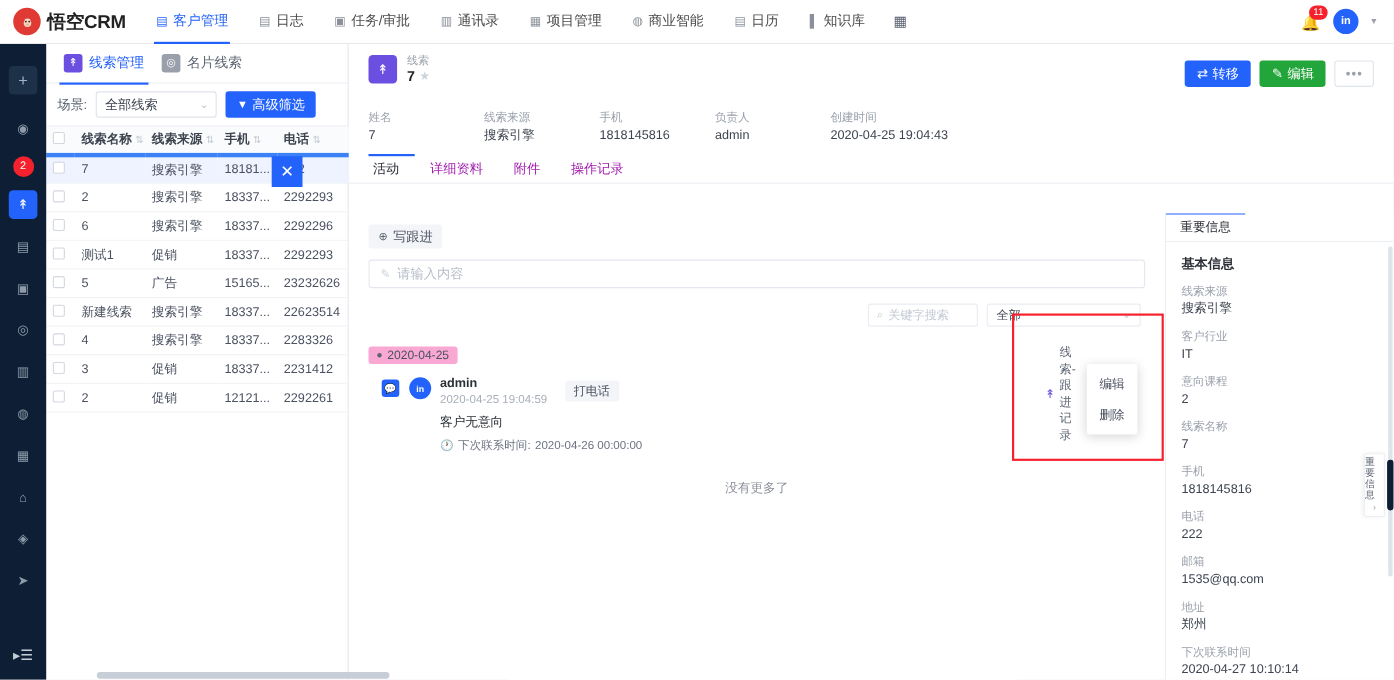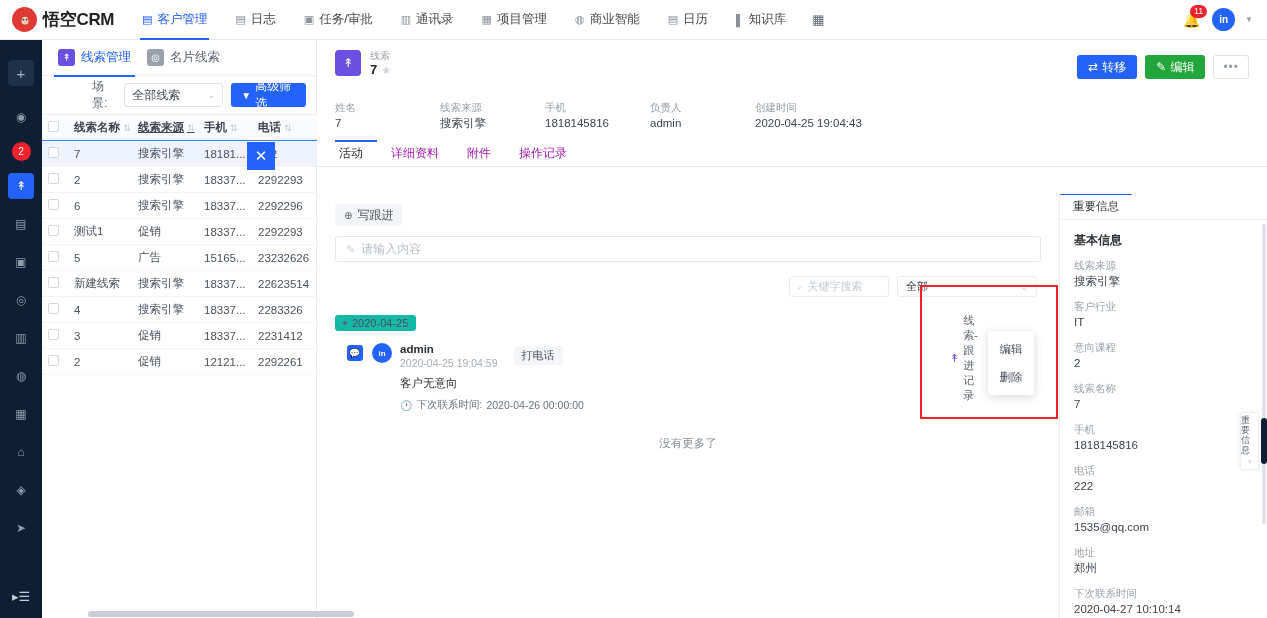--- a/index.html
+++ b/index.html
@@ -83,51 +83,51 @@
   .subtab{ display:flex; align-items:center; height:36px; padding:0 8px; font-size:12.5px; color:#5c6472; cursor:pointer; position:relative;}
   .subtab .sq{
     width:17px;height:17px;border-radius:3px;display:flex;align-items:center;justify-content:center;
     font-size:10px; color:#fff; margin-right:6px;
   }
   .subtab.active{ color:#2362fb; }
   .subtab.active .sq{ background:#6a4fe0; }
   .subtab.active:after{ content:""; position:absolute; left:4px; right:4px; bottom:-1px; height:2px; background:#2362fb;}
   .subtab .sq.grey{ background:#9aa0ab; }
 
-  .scenebar{ height:38px; display:flex; align-items:center; padding:0 10px; gap:8px;margin-left:40px; }
+  .scenebar{ height:38px; display:flex; align-items:center; padding:0 10px; gap:8px; }
   .scene-label{ font-size:12px; color:#5c6472; }
   .scene-select{
     width:110px; height:24px; border:1px solid #dfe3ea; border-radius:3px;
     display:flex;align-items:center; padding:0 7px; font-size:12px; color:#3d4450;
     background:#fff; cursor:pointer;
   }
   .scene-select .dn{ margin-left:auto; color:#b7bec9; font-size:9px; }
   .filter-btn{
     height:24px; background:#2362fb; color:#fff; border-radius:3px;
     display:flex;align-items:center;gap:4px; padding:0 10px; font-size:12px; cursor:pointer;
   }
   .filter-btn .fi{ font-size:10px; }
 
   table.leadtable{ width:100%; border-collapse:collapse; table-layout:fixed; }
   table.leadtable th{
-    height:26px; background:#fafbfc; border-top:1px solid #eceff4; border-bottom:1px solid #3b82f6;
+    height:26px; background:#fafbfc; border-top:1px solid #eceff4; border-bottom:4px solid #3b82f6;
     font-size:11.5px; color:#3d4450; font-weight:bold; text-align:left; padding:0 6px;
     white-space:nowrap;
   }
   table.leadtable th .sort{ color:#c2c8d2; font-size:9px; margin-left:3px; font-weight:normal;}
   table.leadtable td{
     height:26px; border-bottom:1px solid #f1f3f6; font-size:11.5px; color:#4a5160;
     padding:0 6px; white-space:nowrap; overflow:hidden; text-overflow:ellipsis;
   }
   tr.leadrow.sel td{ background:#eef3ff; }
   td.namecell{ color:#2362fb; cursor:pointer; }
   .cb{ width:11px;height:11px;border:1px solid #d2d7e0; border-radius:2px; background:#fff; display:inline-block;}
   .col-cb{ width:26px; }
   .col-name{ width:64px; }
-  .col-src{ width:66px;text-decoration:underline; }
+  .col-src{ width:66px; }
   .col-mob{ width:54px; }
   .col-tel{ width:65px; }
 
   .closebtn{
     position:absolute; left:247px; top:142px; width:28px;height:28px;
     background:#2362fb; color:#fff; display:flex;align-items:center;justify-content:center;
     font-size:15px; cursor:pointer; z-index:14;
   }
   .hscroll{
     position:absolute; left:46px; top:571px; width:266px; height:6px;
@@ -185,21 +185,21 @@
   }
   .kwsearch .mg{ margin-right:5px; font-size:10px;}
   .allsel{
     width:140px;height:21px;border:1px solid #e9ecf1;border-radius:3px;background:#fff;
     display:flex;align-items:center;padding:0 8px;font-size:11px;color:#3d4450; cursor:pointer;
   }
   .allsel .dn{ margin-left:auto; color:#c2c8d2; font-size:9px;}
 
   .datechip{
     margin:18px 0 0 18px; display:inline-flex; align-items:center; gap:5px;
-    background:#14b8a6; border-radius:3px; padding:2px 8px; font-size:11px; color:#4a5160;
+    background:#f9a8d4; border-radius:3px; padding:2px 8px; font-size:11px; color:#4a5160;
   }
   .datechip .bd{ width:4px;height:4px;border-radius:50%;background:#5c6472;}
 
   .entry{ display:flex; padding:12px 0 0 30px; }
   .entry-sq{
     width:16px;height:16px;border-radius:3px;background:#2362fb;color:#fff;
     display:flex;align-items:center;justify-content:center;font-size:9px;margin-top:2px;
   }
   .entry-av{
     width:20px;height:20px;border-radius:50%;background:#2362fb;color:#fff;

